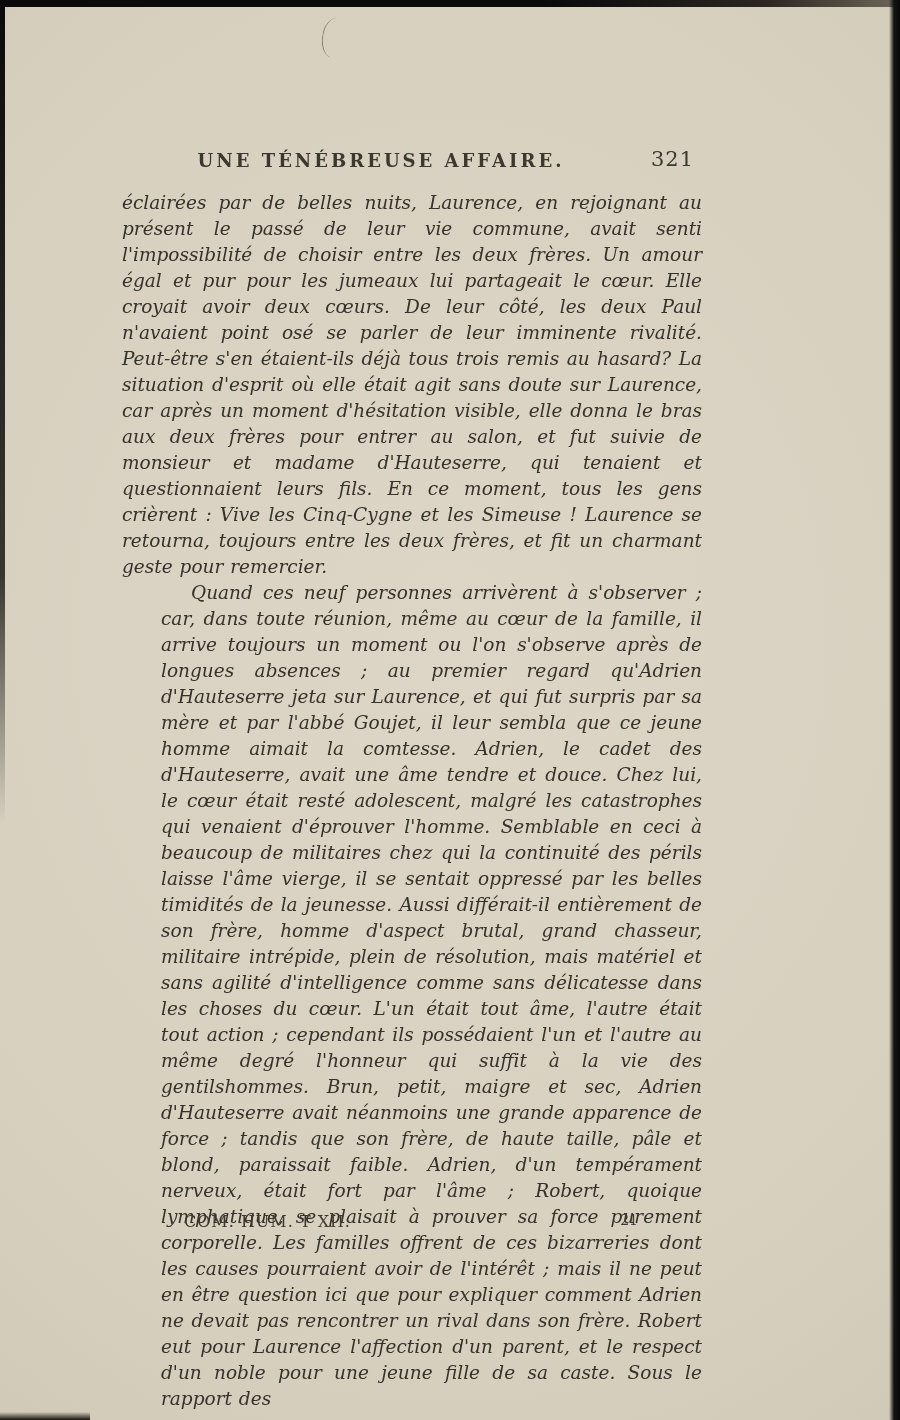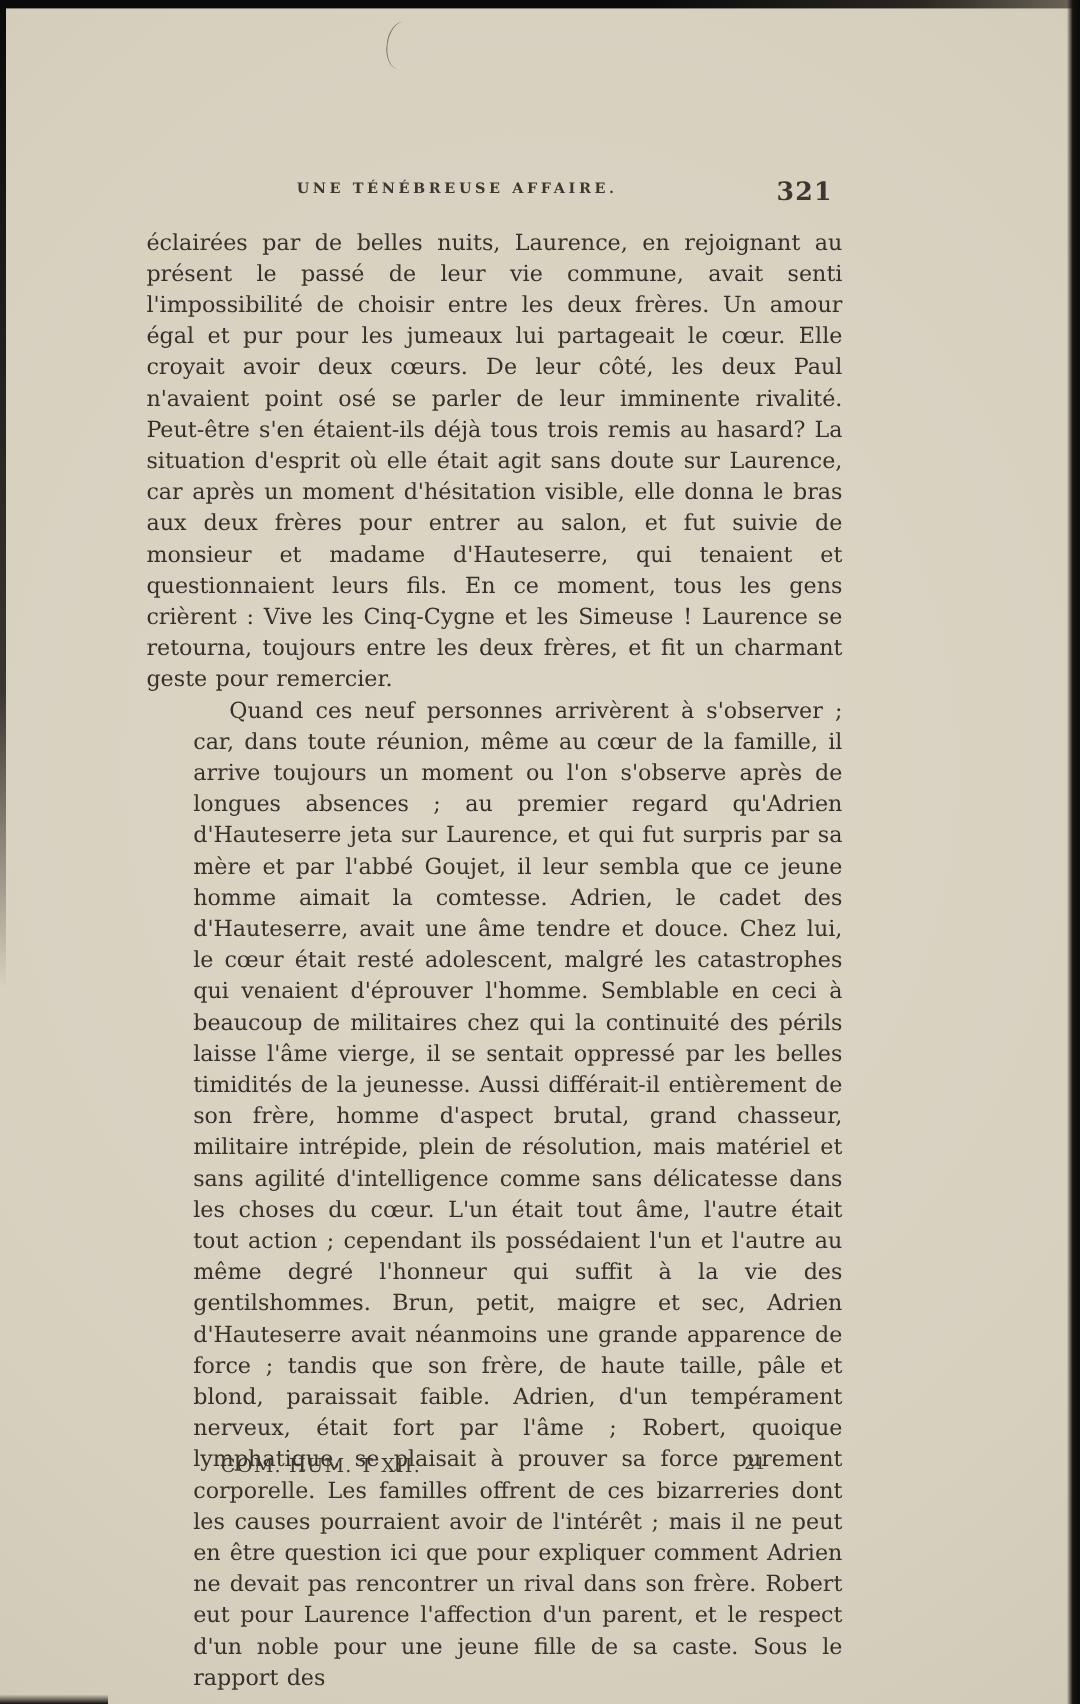--- a/index.html
+++ b/index.html
@@ -46,48 +46,48 @@
     position: absolute;
     top: 150px;
     left: 122px;
     width: 578px;
     height: 30px;
   }
   .running-title {
     position: absolute;
     left: 0; right: 60px;
     text-align: center;
-    font-size: 12px;
+    font-size: 18px;
     font-weight: bold;
     letter-spacing: 3px;
     color: #3a382f;
   }
   .page-number {
     position: absolute;
     right: 6px;
     top: -3px;
     font-size: 21px;
-    font-weight: bold;
+    font-weight: normal;
     letter-spacing: 1px;
     color: #3a382f;
     text-align: center;
   }
   
   .text-block {
     position: absolute;
     top: 190px;
     left: 122px;
     width: 580px;
     font-size: 18.5px;
     line-height: 26px;
     text-align: justify;
     color: #34322b;
     word-spacing: 1px;
   }
-  .text-block p { margin: 0; }
+  .text-block p { margin: 0; font-style: italic; }
   .text-block p.indent { text-indent: 30px; margin-left: 39px; }
   
   .footer {
     position: absolute;
     top: 1212px;
     left: 122px;
     width: 578px;
     height: 26px;
     font-size: 16px;
     color: #3a382f;

